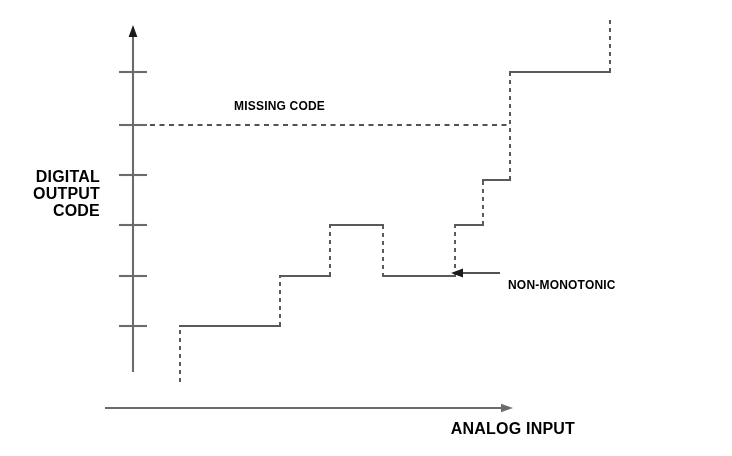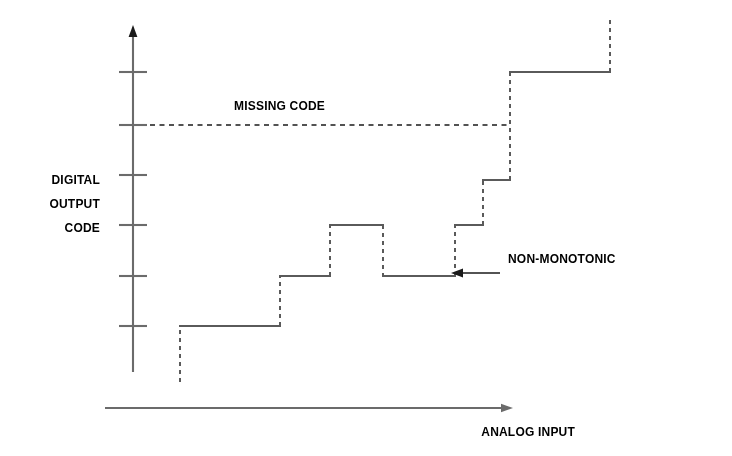--- a/index.html
+++ b/index.html
@@ -18,25 +18,25 @@
     position: absolute;
     left: 0;
     top: 0;
     width: 732px;
     height: 456px;
   }
   .axis-label {
     position: absolute;
     font-family: "Liberation Sans", sans-serif;
     font-weight: bold;
-    font-size: 12px;
+    font-size: 16px;
     color: #000000;
     letter-spacing: 0.2px;
     white-space: pre;
-    line-height: 24px;
+    line-height: 17px;
   }
   #y-axis-label {
     left: 22px;
     top: 168px;
     width: 78px;
     text-align: right;
   }
   #x-axis-label {
     left: 245px;
     top: 420px;
@@ -51,21 +51,21 @@
     color: #000000;
     letter-spacing: 0.2px;
     white-space: nowrap;
   }
   #missing-code-label {
     left: 234px;
     top: 99px;
   }
   #non-monotonic-label {
     left: 508px;
-    top: 252px;
+    top: 278px;
   }
 </style>
 </head>
 <body>
 
 <svg id="figure" viewBox="0 0 732 456">
 
   <g>
     <line x1="133" y1="372" x2="133" y2="32" stroke="#6b6b6b" stroke-width="2.1"></line>
     <polygon points="133,25 128.6,37 137.4,37" fill="#1a1a1a"></polygon>

